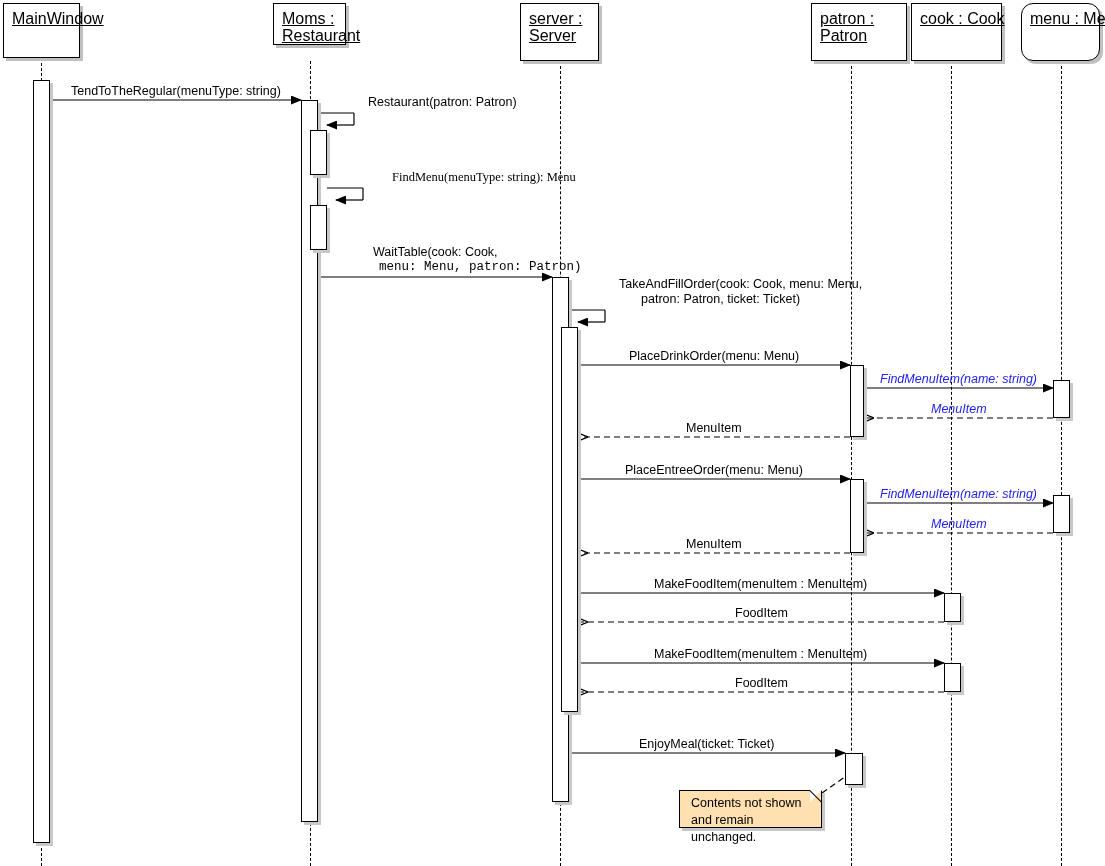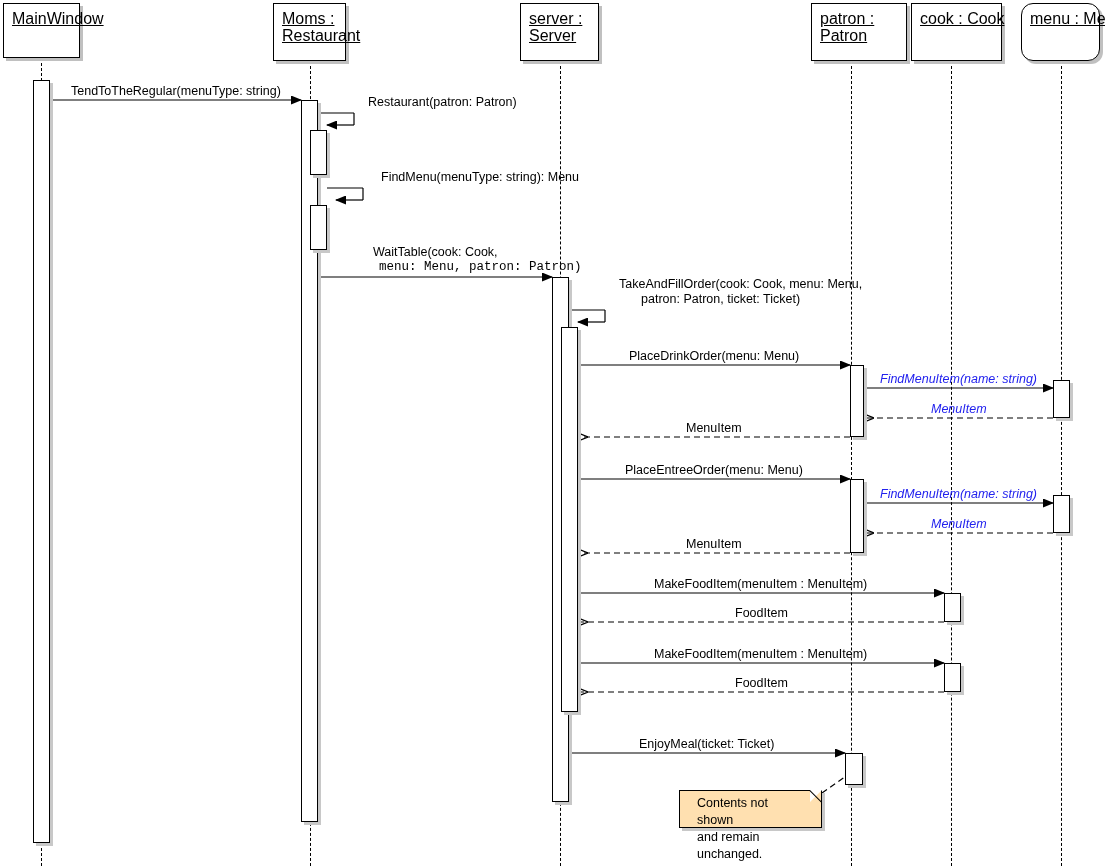--- a/index.html
+++ b/index.html
@@ -61,21 +61,21 @@
   }
   .note {
     position: absolute;
     box-sizing: border-box;
     background: #ffe0b0;
     border: 1px solid #000000;
     box-shadow: 3px 3px 0 0 #c8c8c8;
     font-size: 12.5px;
     line-height: 17px;
     color: #000000;
-    padding: 4px 17px;
+    padding: 4px 11px;
     white-space: pre-line;
   }
   .note-fold {
     position: absolute;
     width: 0; height: 0;
     border-left: 12px solid #ffffff;
     border-bottom: 12px solid transparent;
   }
   .note-fold-line {
     position: absolute;
@@ -126,21 +126,21 @@
         <line x1="569" y1="753" x2="845" y2="753" stroke="#000000" stroke-width="1.2" marker-end="url(#arrow-solid)"></line>
         <line x1="822" y1="793" x2="852" y2="772" stroke="#000000" stroke-width="1.2" stroke-dasharray="6,4"></line>
       </g>
   </svg>
   <div id="boxes-layer">
       <div class="lifeline-stem" style="left: 41px; top: 58px; height: 808px;"></div>
       <div class="lifeline-box" style="left: 3px; top: 3px; width: 77px; height: 55px;">
         <span class="lifeline-label">MainWindow</span>
       </div>
       <div class="lifeline-stem" style="left: 310px; top: 61px; height: 805px;"></div>
-      <div class="lifeline-box" style="left: 273px; top: 3px; width: 73px; height: 58px;">
+      <div class="lifeline-box" style="left: 273px; top: 3px; width: 73px; height: 42px;">
         <span class="lifeline-label">Moms :</span>
         <span class="lifeline-label">Restaurant</span>
       </div>
       <div class="lifeline-stem" style="left: 560px; top: 61px; height: 805px;"></div>
       <div class="lifeline-box" style="left: 520px; top: 3px; width: 79px; height: 58px;">
         <span class="lifeline-label">server :</span>
         <span class="lifeline-label">Server</span>
       </div>
       <div class="lifeline-stem" style="left: 851px; top: 61px; height: 805px;"></div>
       <div class="lifeline-box" style="left: 811px; top: 3px; width: 96px; height: 58px;">
@@ -165,21 +165,21 @@
       <div class="activation" style="left: 850px; top: 479px; width: 14px; height: 74px;"></div>
       <div class="activation" style="left: 845px; top: 753px; width: 18px; height: 32px;"></div>
       <div class="activation" style="left: 1053px; top: 380px; width: 17px; height: 38px;"></div>
       <div class="activation" style="left: 1053px; top: 495px; width: 17px; height: 38px;"></div>
       <div class="activation" style="left: 944px; top: 593px; width: 17px; height: 29px;"></div>
       <div class="activation" style="left: 944px; top: 663px; width: 17px; height: 29px;"></div>
     </div>
   <div id="labels-layer">
       <div class="msg-label" style="top: 84px; left: 71px;">TendToTheRegular(menuType: string)</div>
       <div class="msg-label" style="left: 368px; top: 95px;">Restaurant(patron: Patron)</div>
-      <div class="msg-label" style="left: 381px; top: 170px;">FindMenu(menuType: string): Menu</div>
+      <div class="msg-label" style="left: 392px; top: 170px; font-family: Liberation Serif, serif;">FindMenu(menuType: string): Menu</div>
       <div class="msg-label" style="top: 245px; left: 373px;">WaitTable(cook: Cook,</div>
       <div class="msg-label" style="top: 260px; left: 379px; font-family: Liberation Mono, monospace;">menu: Menu, patron: Patron)</div>
       <div class="msg-label" style="left: 619px; top: 277px;">TakeAndFillOrder(cook: Cook, menu: Menu,</div>
       <div class="msg-label" style="left: 641px; top: 292px;">patron: Patron, ticket: Ticket)</div>
       <div class="msg-label" style="top: 349px; left: 629px;">PlaceDrinkOrder(menu: Menu)</div>
       <div class="msg-label blue" style="top: 372px; left: 880px;">FindMenuItem(name: string)</div>
       <div class="msg-label blue" style="top: 402px; left: 931px;">MenuItem</div>
       <div class="msg-label" style="top: 421px; left: 686px;">MenuItem</div>
       <div class="msg-label" style="top: 463px; left: 625px;">PlaceEntreeOrder(menu: Menu)</div>
       <div class="msg-label blue" style="top: 487px; left: 880px;">FindMenuItem(name: string)</div>

